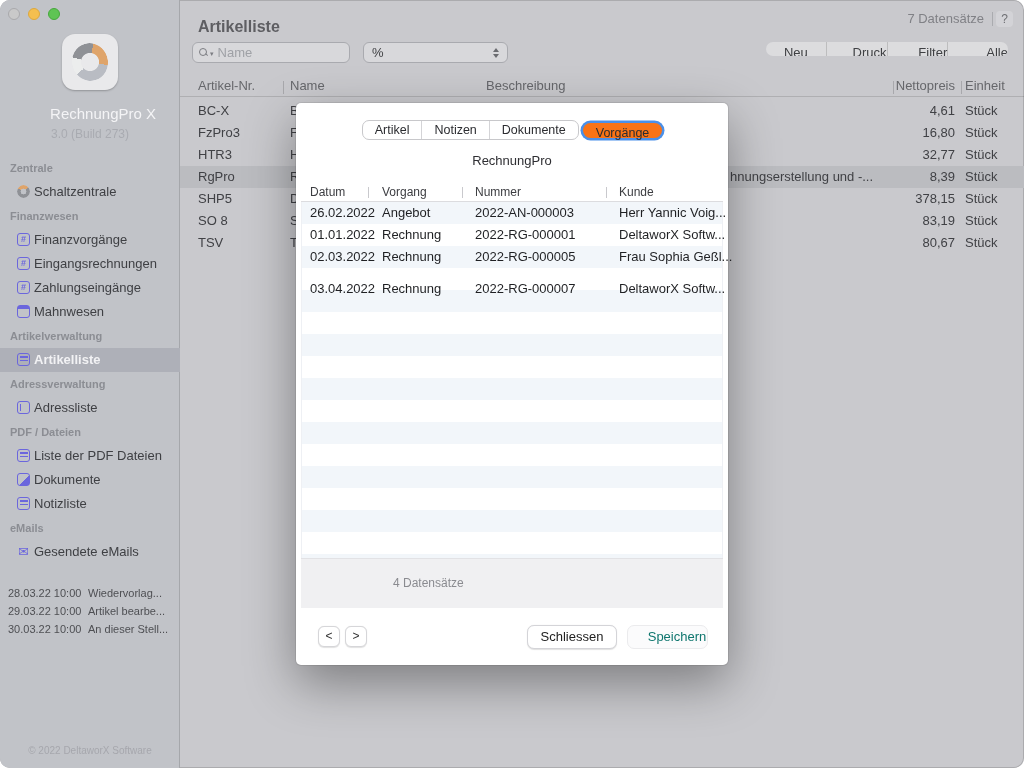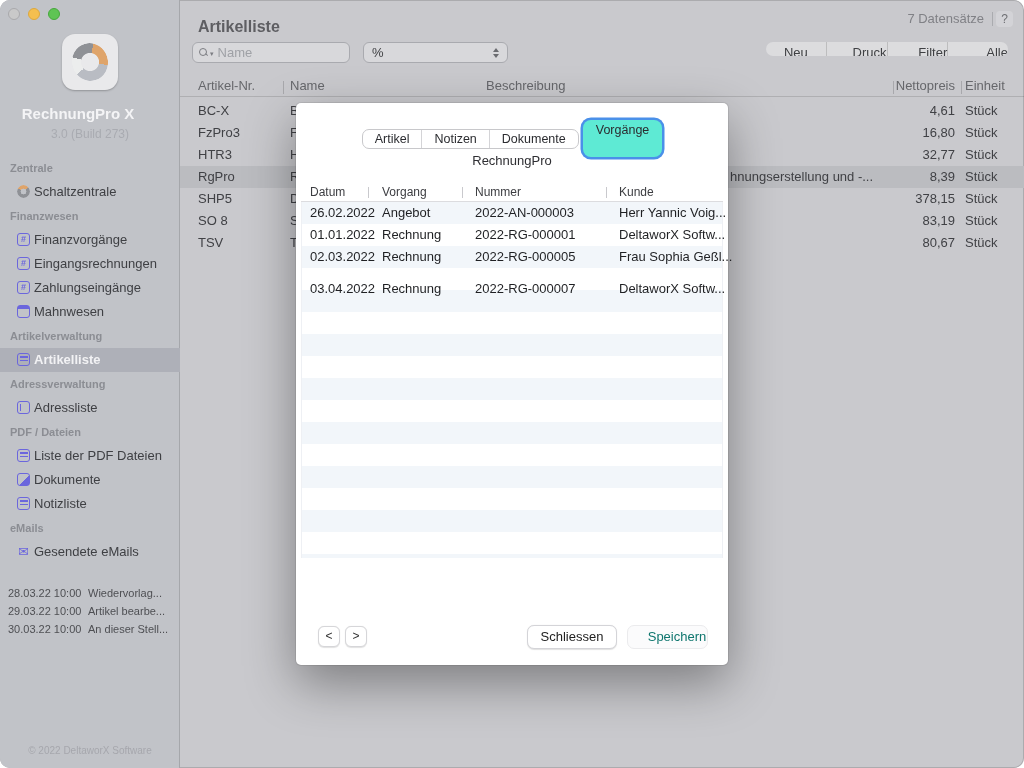--- a/index.html
+++ b/index.html
@@ -12,21 +12,21 @@
   #sidebar { position:absolute; left:0; top:0; width:180px; height:768px; background:#c1c3c8; border-right:1px solid rgba(0,0,0,.14); }
   .traffic { position:absolute; top:8px; width:12px; height:12px; border-radius:50%; }
   .t-close { left:8px;  background:#c9c9c9; border:1px solid #a9a9ac; }
   .t-min   { left:28px; background:#f5bf4f; border:1px solid #dca83e; }
   .t-zoom  { left:48px; background:#5fc454; border:1px solid #46a83c; }
 
   .app-logo { position:absolute; left:62px; top:34px; width:56px; height:56px; border-radius:13px; background:#e9e9eb; box-shadow:0 1px 2px rgba(0,0,0,.25); }
   .swirl { position:absolute; left:10px; top:9px; width:36px; height:38px; border-radius:50%; transform:rotate(-15deg);
     background:conic-gradient(from 150deg,#b9bcc3 0 90deg,#eceded 90deg 150deg,#8f9196 150deg 235deg,#dfa46a 235deg 325deg,#b9bcc3 325deg 360deg);
     -webkit-mask:radial-gradient(circle,transparent 0 33%,#000 36%); mask:radial-gradient(circle,transparent 0 33%,#000 36%); }
-  .app-name { position:absolute; left:0; top:105px; width:156px; text-align:center; font-size:15px; font-weight:bold; color:#f4f4f6; }
+  .app-name { position:absolute; left:0; top:105px; width:156px; text-align:right; font-size:15px; font-weight:normal; color:#f4f4f6; }
   .app-version { position:absolute; left:0; top:127px; width:180px; text-align:center; font-size:12px; color:#a9abb1; }
 
   #nav { position:absolute; left:0; top:156px; width:180px; }
   .nav-section { height:24px; line-height:24px; padding-left:10px; font-size:11px; font-weight:bold; color:#8b8d93; }
   .nav-item { position:relative; height:24px; line-height:24px; padding-left:34px; font-size:13px; color:#3f4044; white-space:nowrap; overflow:hidden; cursor:default; }
   .nav-item.selected { background:#aeb0b8; color:#f2f2f4; font-weight:bold; }
   .nav-ico { position:absolute; left:17px; top:5px; width:13px; height:13px; border:1.3px solid #6b66dd; border-radius:3px; color:#6b66dd; font-size:9px; font-weight:bold; text-align:center; line-height:10px; }
   .nav-ico.lines { background:repeating-linear-gradient(180deg,transparent 0 2.4px,#6b66dd 2.4px 3.6px); background-clip:content-box; padding:2px 1.5px; }
   .nav-ico.cal { background:linear-gradient(#6b66dd 0 3px,transparent 3px); }
   .nav-ico.img { background:linear-gradient(135deg,transparent 58%,#6b66dd 58%); }
@@ -76,21 +76,21 @@
   .cell { position:absolute; top:0; white-space:nowrap; color:#404145; }
   .c-nr { left:18px; } .c-name { left:110px; } .c-beschr { left:550px; }
   .c-netto { left:620px; width:155px; text-align:right; } .c-einheit { left:785px; }
 
   
   #dialog { position:absolute; left:296px; top:103px; width:432px; height:562px; background:#fff; border-radius:5px; box-shadow:0 18px 50px rgba(0,0,0,.38), 0 0 0 1px rgba(0,0,0,.08); }
   .tabs { position:absolute; left:0; top:17px; width:432px; display:flex; justify-content:center; align-items:center; }
   .tab-group { display:flex; border:1px solid #c8c8cb; border-radius:7px; background:#fff; height:20px; }
   .tab { padding:0 12px; line-height:18px; font-size:12.5px; color:#2b2c30; }
   .tab + .tab { border-left:1px solid #d4d4d7; }
-  .tab-focused { margin-left:4px; height:37px; line-height:21px; padding:0 13px; font-size:12.5px; color:#2b2c30; background:#5eead4; border-radius:8px; box-shadow:0 0 0 2.5px #4a90e9;text-align:right; }
+  .tab-focused { margin-left:4px; height:15px; line-height:21px; padding:0 13px; font-size:12.5px; color:#2b2c30; background:#f97316; border-radius:8px; box-shadow:0 0 0 2.5px #4a90e9;text-align:right; }
 
   .dialog-title { position:absolute; left:0; top:50px; width:432px; text-align:center; font-size:13px; color:#2f2f33; }
 
   .dtable { position:absolute; left:5px; top:81px; width:422px; height:424px; }
   .dt-header { position:relative; height:18px; border-bottom:1px solid #dcdcdf; }
   .dt-h { position:absolute; top:1px; font-size:12px; color:#3c3d41; }
   .dt-tick { position:absolute; top:3px; width:1px; height:11px; background:#c9c9cd; }
   .h-datum { left:9px; } .h-vorgang { left:81px; } .h-nummer { left:174px;text-align:center; } .h-kunde { left:318px; }
   .k1 { left:67px; } .k2 { left:161px; } .k3 { left:305px; }
   .dt-body { position:relative; height:356px; border-left:1px solid #eef0f4; border-right:1px solid #eef0f4;
@@ -313,20 +313,23 @@
           <span class="dcell d-nummer">2022-RG-000005</span>
           <span class="dcell d-kunde">Frau Sophia Geßl...</span>
         </div>
         <div class="drow" style="top:76px">
           <span class="dcell d-datum">03.04.2022</span>
           <span class="dcell d-vorgang">Rechnung</span>
           <span class="dcell d-nummer">2022-RG-000007</span>
           <span class="dcell d-kunde">DeltaworX Softw...</span>
         </div>
       </div>
+      <div class="dt-footer">
+        <span class="dt-count">4 Datensätze</span>
+      </div>
     </div>
 
     <div class="nav-btn prev-btn">&lt;</div>
     <div class="nav-btn next-btn">&gt;</div>
     <div class="dlg-btn close-btn">Schliessen</div>
     <div class="dlg-btn save-btn">Speichern</div>
   </div>
 
 </div>
 

